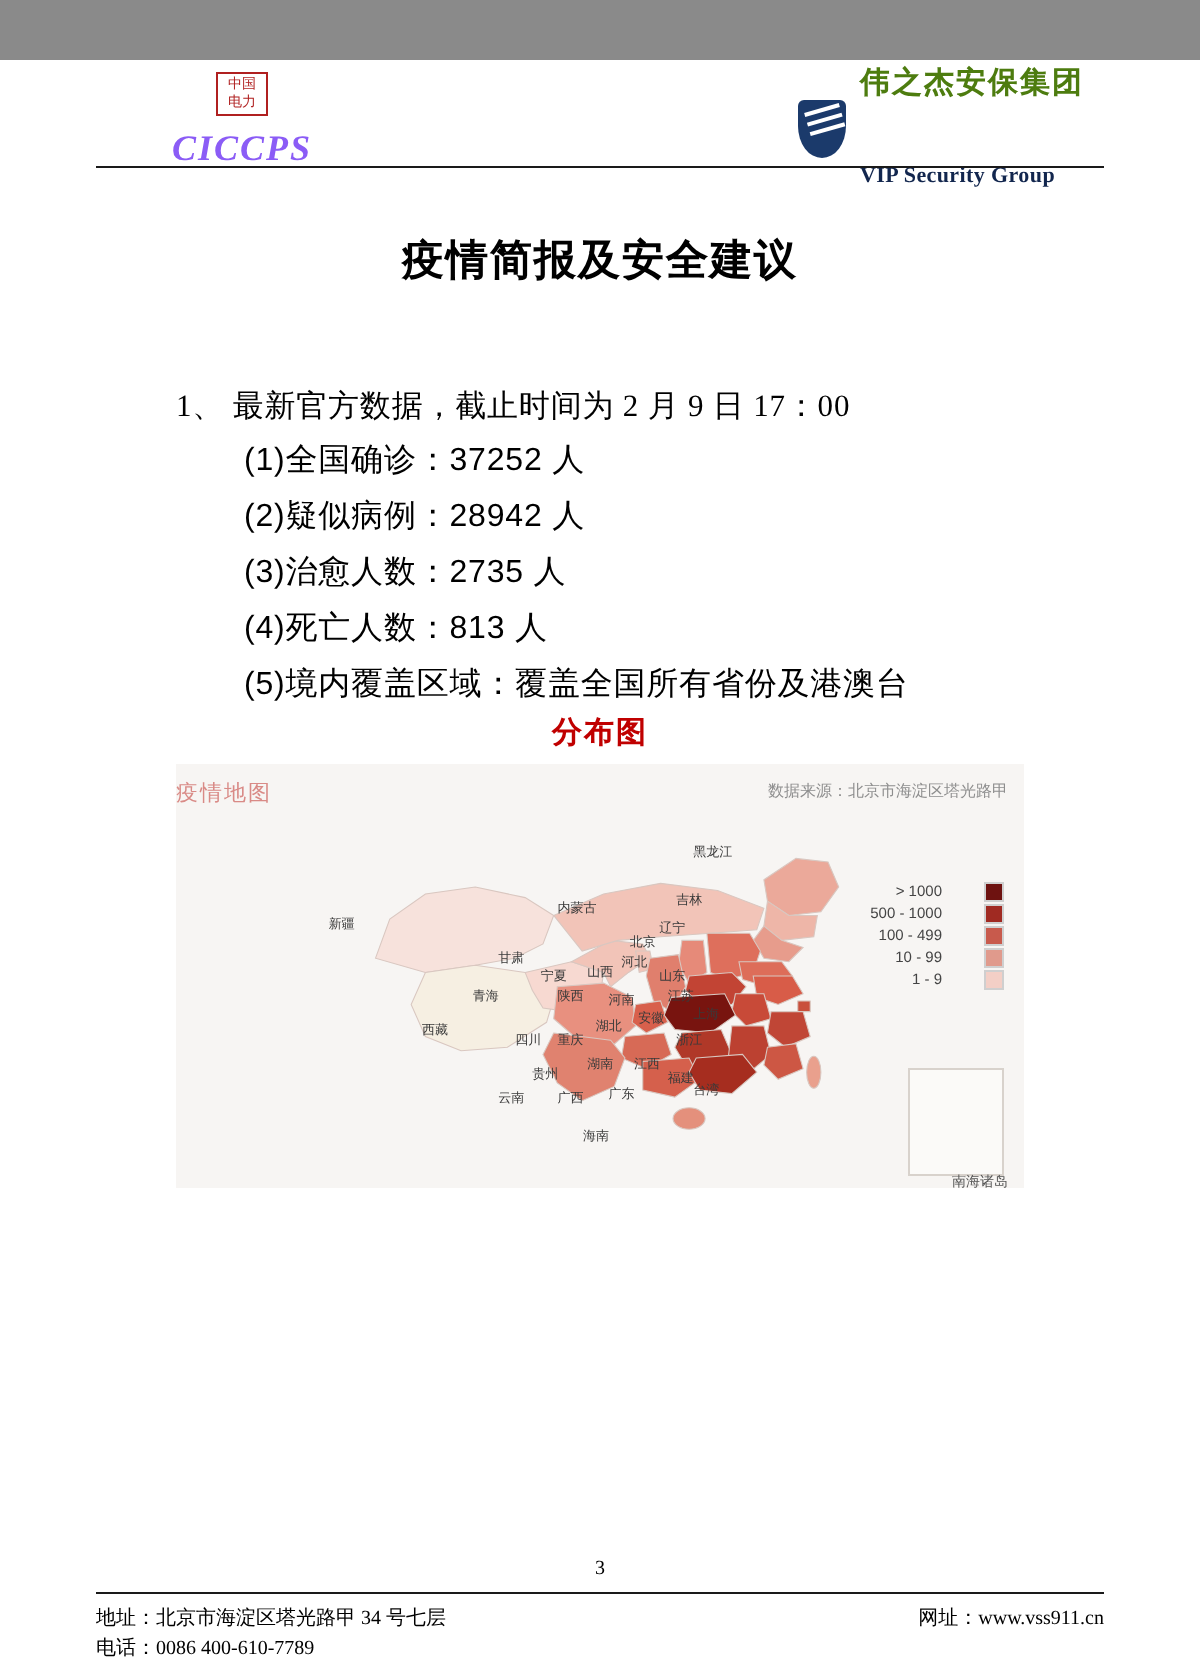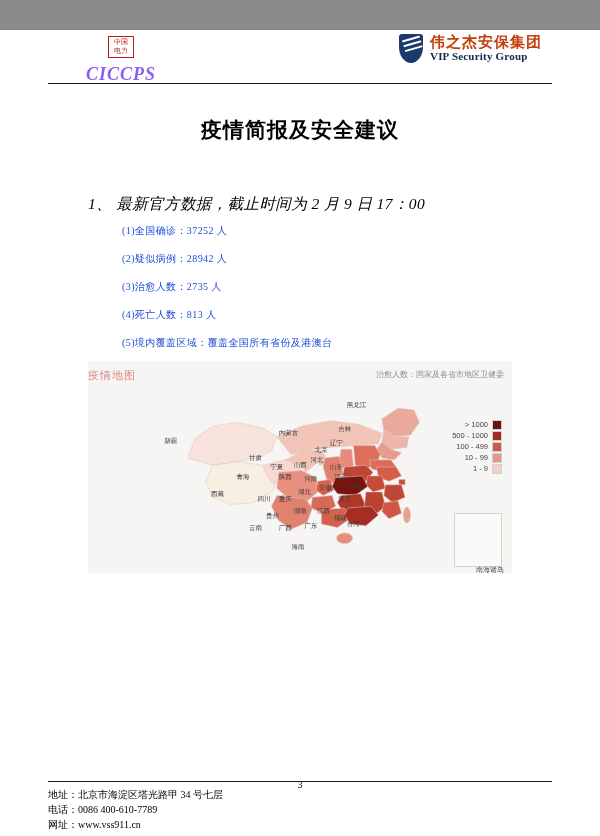--- a/index.html
+++ b/index.html
@@ -80,31 +80,32 @@
     left: 3px; top: 4px;
     width: 18px; height: 2px;
     background: #ffffff;
     transform: rotate(-16deg);
     box-shadow: 0 5px 0 #fff, 0 10px 0 #fff;
   }
   .right-text .cn {
     font-family: "Liberation Serif", serif;
     font-weight: bold;
     font-size: 15px;
-    color: #c2410c;
+    color: #4d7c0f;
     letter-spacing: 1px;
     line-height: 16px;
   }
   .right-text .en {
     font-family: "Liberation Serif", serif;
     font-weight: bold;
     font-size: 11px;
     color: #12264e;
     line-height: 13px;
     letter-spacing: 0.2px;
+    margin-top: 32px;
   }
   .header-rule {
     position: absolute;
     left: 0; right: 0;
     bottom: -2px;
     border-bottom: 1.6px solid #1a1a1a;
   }
 
   
   .content {
@@ -128,26 +129,26 @@
     margin: 0 0 12px 0;
     letter-spacing: 0.5px;
   }
   .para {
     font-family: "Liberation Serif", serif;
     font-size: 15.5px;
     color: #000;
     line-height: 27px;
     letter-spacing: 0.4px;
   }
-  .para.lv1 { margin-left: 0px; font-style: italic; }
+  .para.lv1 { margin-left: 0px; }
   .item-list { margin: 0; padding: 0; list-style: none; }
   .item-list li {
-    font-family: Liberation Serif, serif;
-    font-size: 10px;
-    color: #1d4ed8;
+    font-family: Liberation Sans, sans-serif;
+    font-size: 16px;
+    color: #000000;
     line-height: 28px;
     margin-left: 34px;
     letter-spacing: 0.4px;
   }
 
   .chart-title {
     text-align: center;
     font-weight: bold;
     font-size: 15px;
     margin-top: 28px;
@@ -198,21 +199,21 @@
     top: 58px;
     width: 74px;
     font-family: "Liberation Sans", sans-serif;
     font-size: 7.5px;
     color: #444;
   }
   .legend .row {
     display: flex;
     align-items: center;
     justify-content: flex-end;
-    gap: 4px;
+    gap: 21px;
     height: 11px;
   }
   .legend .sw {
     width: 8px; height: 8px;
     display: inline-block;
     border: 0.5px solid #cfcfcf;
   }
   .inset {
     position: absolute;
     right: 10px;
@@ -257,21 +258,20 @@
     border-bottom: 1.6px solid #1a1a1a;
     margin-bottom: 5px;
   }
   .footer-row {
     display: flex;
     justify-content: space-between;
     font-family: "Liberation Serif", serif;
     font-size: 10px;
     color: #000;
     line-height: 15px;
-    flex-direction: column;
   }
   .footer-left div, .footer-right div { white-space: nowrap; }
 </style>
 </head>
 <body>
 
 <div class="page">
 
   <div class="header">
     <div class="logo-left">
@@ -295,24 +295,25 @@
     <div class="para lv1">1、 最新官方数据，截止时间为 2 月 9 日 17：00</div>
 
     <ul class="item-list">
       <li>(1)全国确诊：37252 人</li>
       <li>(2)疑似病例：28942 人</li>
       <li>(3)治愈人数：2735 人</li>
       <li>(4)死亡人数：813 人</li>
       <li>(5)境内覆盖区域：覆盖全国所有省份及港澳台</li>
     </ul>
 
+    <div class="chart-sub">分布图</div>
 
     <div class="map-fig">
       <div class="map-label">疫情地图</div>
-      <div class="map-source">治愈人数：国家及各省市地区卫健委</div>
+      <div class="map-source">数据来源：北京市海淀区塔光路甲</div>
 
       <svg class="map-canvas" viewBox="0 0 476 212" preserveAspectRatio="xMidYMid meet">
 
         <path d="M112,96 L120,74 L140,60 L168,56 L196,62 L212,72 L206,88 L190,96 L168,100 L140,104 Z" fill="#f7e2dc" stroke="#d9c7c0" stroke-width="0.6"></path>
 
         <path d="M140,104 L168,100 L196,104 L214,112 L208,132 L186,146 L160,148 L140,140 L132,122 Z" fill="#f6efe2" stroke="#d9c7c0" stroke-width="0.6"></path>
 
         <path d="M196,104 L222,98 L240,104 L238,118 L220,126 L206,124 L200,114 Z" fill="#f7d9d1" stroke="#d9c7c0" stroke-width="0.6"></path>
 
         <path d="M222,98 L244,86 L262,88 L266,96 L254,104 L244,112 L240,104 Z" fill="#f2c4b8" stroke="#d9c7c0" stroke-width="0.6"></path>

